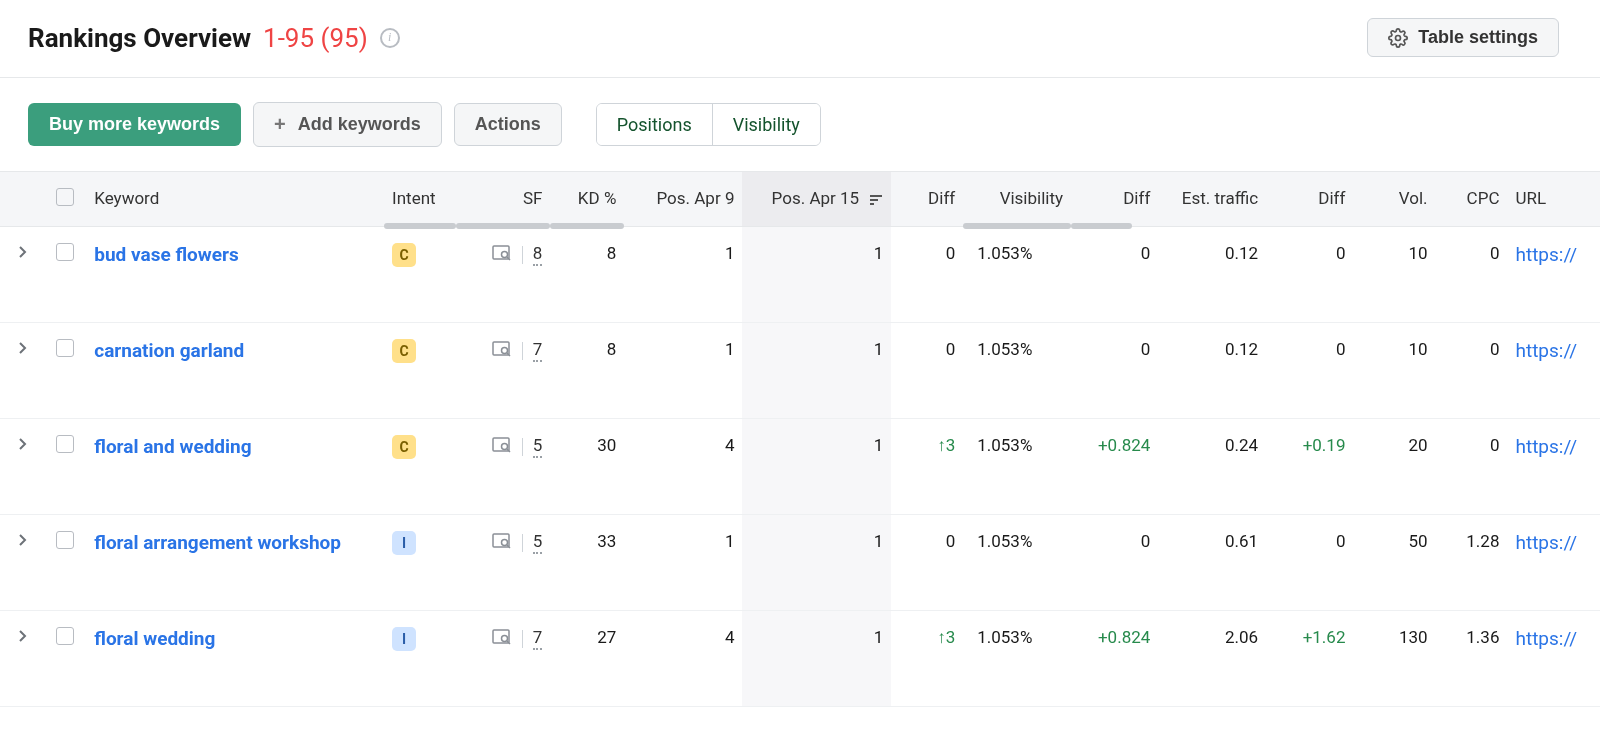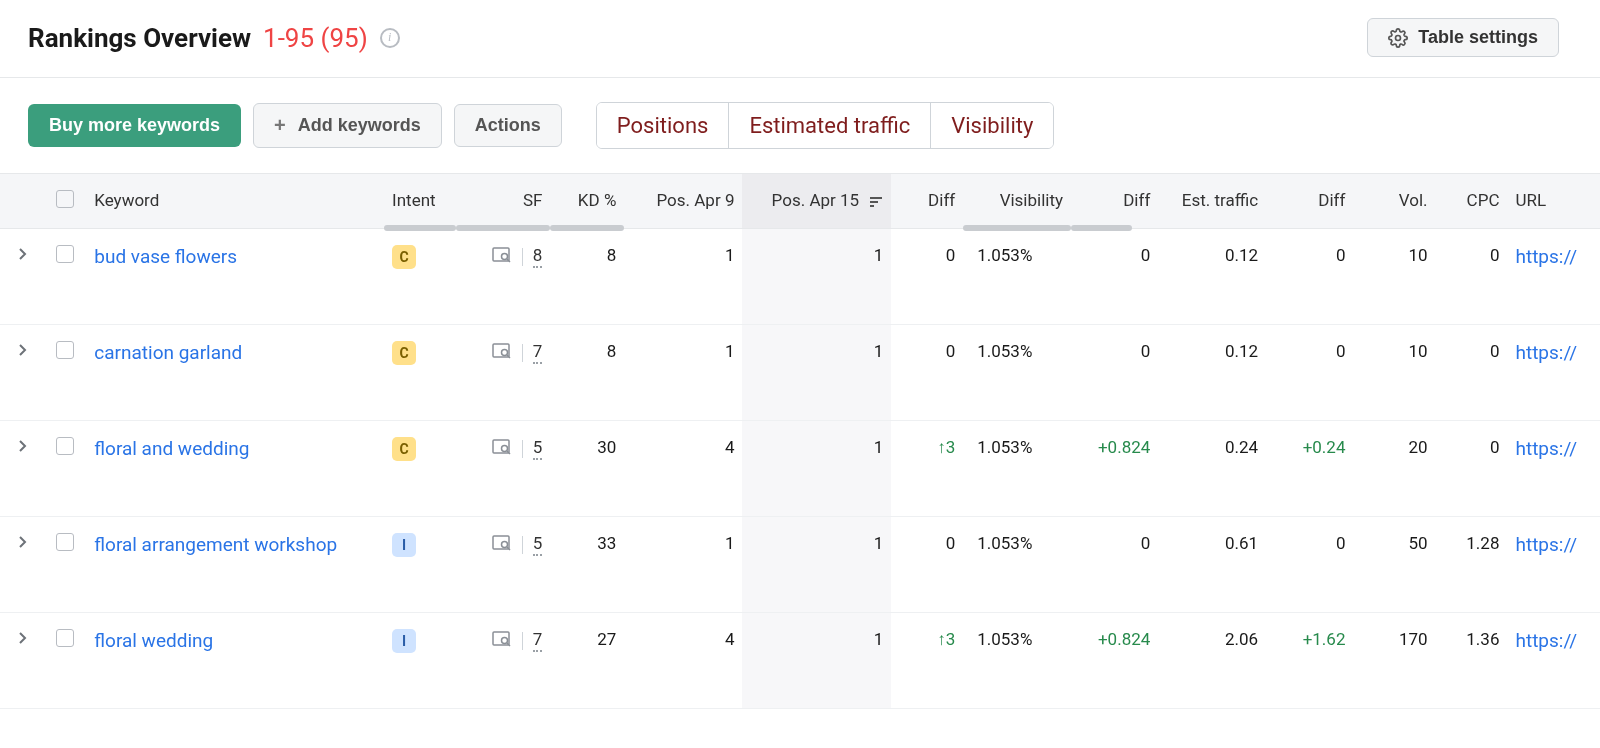--- a/index.html
+++ b/index.html
@@ -15,21 +15,21 @@
   .settings-btn { display:flex; align-items:center; gap:10px; padding:8px 20px; border:1px solid #cfd4d9; background:#f5f6f7; border-radius:6px; font-size:18px; font-weight:600; color:#333; cursor:pointer; }
   .gear-svg { width:20px; height:20px; }
 
   
   .toolbar { display:flex; align-items:center; gap:12px; padding:24px 28px; }
   .btn { display:inline-flex; align-items:center; gap:8px; padding:10px 20px; border-radius:6px; font-size:18px; font-weight:600; cursor:pointer; border:1px solid transparent; }
   .btn-primary { background:#3b9e7d; color:#fff; }
   .btn-secondary { background:#f5f6f7; color:#555; border:1px solid #cfd4d9; }
   .btn-secondary.add .plus { font-size:20px; color:#777; margin-right:4px; }
   .seg { display:inline-flex; border:1px solid #cfd4d9; border-radius:6px; overflow:hidden; margin-left:22px; }
-  .seg-item { padding:10px 20px; font-size:22px; color:#7f1d1d; cursor:pointer; border-right:1px solid #cfd4d9; background:#fff; }
+  .seg-item { padding:10px 20px; font-size:18px; color:#14532d; cursor:pointer; border-right:1px solid #cfd4d9; background:#fff; }
   .seg-item:last-child { border-right:none; }
   .seg-item.active { background:#eef5ff; border:1px solid #2a74e6; margin:-1px; border-radius:6px; position:relative; z-index:1; }
 
   
   .table { width:100%; border-collapse:collapse; table-layout:fixed; }
   .thead { background:#f5f6f8; border-top:1px solid #e6e8ea; border-bottom:1px solid #e6e8ea;padding-left:32px; }
   .th, .td { font-size:17px; padding:16px 8px; text-align:right; vertical-align:top; }
   .th { color:#333; font-weight:400; white-space:nowrap; position:relative; }
   .td { color:#1a1a1a; }
   .row { border-bottom:1px solid #eef0f2; }
@@ -47,21 +47,21 @@
   .sf-sep { width:1px; height:18px; background:#cfd4d9; }
   .sf-num { color:#333; border-bottom:2px dotted #9aa0a6; padding-bottom:1px; }
   .th.sorted { background:#ececef; }
   .sort-icon { display:inline-block; margin-left:6px; vertical-align:middle; }
   .positive { color:#278a4c; }
   .hscroll-seg { height:6px; background:#c9ccd0; position:absolute; left:0; right:0; bottom:-3px; border-radius:3px; }
   
   .col-exp{width:42px}.col-cb{width:42px}.col-kw{width:290px}.col-int{width:70px}.col-sf{width:92px}.col-kd{width:72px}
   .col-pos1{width:115px}.col-pos2{width:145px}.col-d1{width:70px}.col-vis{width:105px}.col-d2{width:85px}
   .col-est{width:105px}.col-d3{width:85px}.col-vol{width:80px}.col-cpc{width:70px}.col-url{width:90px}
-  .keyword { padding-right:12px; }
+  .keyword { padding-right:12px;font-weight:bold; }
   .tall { height:96px; }
   .url-text { white-space:nowrap; overflow:hidden; }
 </style>
 </head>
 <body>
 
 <div class="page">
 
   <div class="header">
     <div class="title-wrap">
@@ -85,21 +85,20 @@
     <button class="btn btn-secondary add">
       <span class="plus">+</span>
       <span>Add keywords</span>
     </button>
     <button class="btn btn-secondary">
       <span>Actions</span>
     </button>
 
     <div class="seg">
       <div class="seg-item">Positions</div>
-      <div class="seg-item">Estimated traffic</div>
       <div class="seg-item">Visibility</div>
     </div>
   </div>
 
   <table class="table">
     <colgroup>
       <col class="col-exp">
         <col class="col-cb">
         <col class="col-kw">
         <col class="col-int">
@@ -218,21 +217,21 @@
               <span class="sf-sep"></span>
               <span class="sf-num">5</span>
             </span></td>
           <td class="td">30</td>
           <td class="td">4</td>
           <td class="td" style="background:#f7f7f9">1</td>
           <td class="td positive">↑3</td>
           <td class="td left" style="padding-left:14px">1.053%</td>
           <td class="td positive">+0.824</td>
           <td class="td">0.24</td>
-          <td class="td positive">+0.24</td>
+          <td class="td positive">+0.19</td>
           <td class="td">20</td>
           <td class="td">0</td>
           <td class="td left url url-text"><a href="#">https://</a></td>
         </tr>
         <tr class="row tall">
           <td class="td center"><span class="chev"><svg width="10" height="14" viewBox="0 0 10 14">
                 <path d="M3 2l5 5-5 5" fill="none" stroke="#6d7278" stroke-width="2"></path>
               </svg></span></td>
           <td class="td center"><span class="cb"></span></td>
           <td class="td left keyword"><a href="#">floral arrangement workshop</a></td>
@@ -275,19 +274,19 @@
               <span class="sf-num">7</span>
             </span></td>
           <td class="td">27</td>
           <td class="td">4</td>
           <td class="td" style="background:#f7f7f9">1</td>
           <td class="td positive">↑3</td>
           <td class="td left" style="padding-left:14px">1.053%</td>
           <td class="td positive">+0.824</td>
           <td class="td">2.06</td>
           <td class="td positive">+1.62</td>
-          <td class="td">170</td>
+          <td class="td">130</td>
           <td class="td">1.36</td>
           <td class="td left url url-text"><a href="#">https://</a></td>
         </tr>
       </tbody>
   </table>
 </div>
 
 </body></html>

